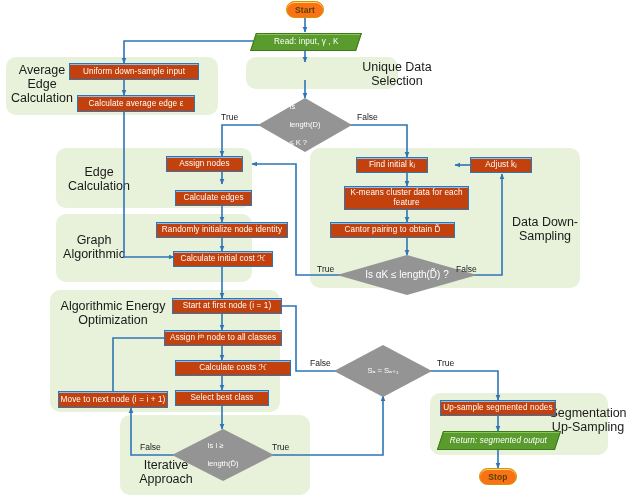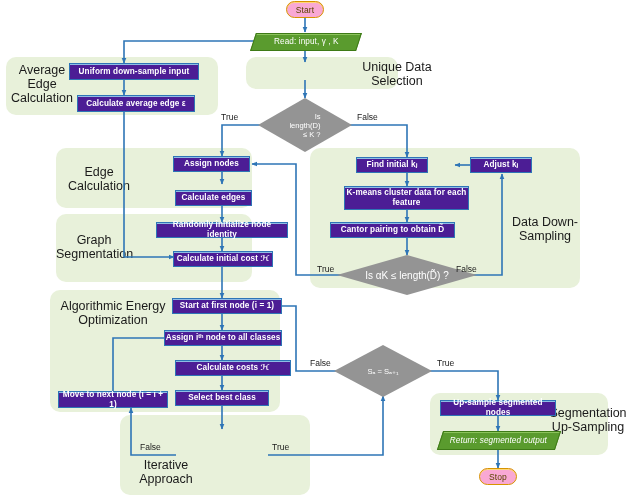--- a/index.html
+++ b/index.html
@@ -10,38 +10,38 @@
   
   .panel{position:absolute;background:#e8f1da;border-radius:10px;}
   .panel-label{position:absolute;color:#1a1a1a;text-align:center;
       font-size:12.5px;line-height:14px;white-space:pre-line;}
 
   
   .node{position:absolute;box-sizing:border-box;display:flex;
       align-items:center;justify-content:center;text-align:center;
       color:#ffffff;font-size:8.2px;line-height:10px;letter-spacing:.1px;}
 
-  .proc{background:#4c1d95;border:1px solid #2e75b6;
-        box-shadow:inset 0 1px 0 #8fbde6;font-weight:bold;}
-
-  .term{background:#f9a8d4;border:1px solid #d79400;border-radius:9px;
-        color:#5a4200;font-size:8.5px;font-weight:normal;
+  .proc{background:#c2410c;border:1px solid #2e75b6;
+        box-shadow:inset 0 1px 0 #8fbde6;}
+
+  .term{background:#f97316;border:1px solid #d79400;border-radius:9px;
+        color:#5a4200;font-size:8.5px;font-weight:bold;
         box-shadow:inset 0 1px 0 #ffd877;}
 
   .io{background:#5a9b2e;border:1px solid #3e7a17;color:#ffffff;
       box-shadow:inset 0 1px 0 #8cc45c;}
   .io .io-inner{transform:skewX(18deg);}
   .io.skew{transform:skewX(-18deg);}
 
   .dec{position:absolute;}
   .dec .dia{position:absolute;inset:0;background:#949494;
       clip-path:polygon(50% 0,100% 50%,50% 100%,0 50%);}
   .dec .dtxt{position:absolute;inset:0;display:flex;align-items:center;
-      justify-content:center;text-align:right;color:#ffffff;
-      font-size:7.6px;line-height:9px;white-space:pre-line;}
+      justify-content:center;text-align:left;color:#ffffff;
+      font-size:7.6px;line-height:18px;white-space:pre-line;}
 
   .edgelabel{position:absolute;color:#1a1a1a;font-size:8.5px;
       line-height:10px;white-space:nowrap;}
   svg.wires{position:absolute;left:0;top:0;width:640px;height:501px;
       pointer-events:none;}
 </style>
 </head>
 <body>
 
 <div id="stage">
@@ -54,21 +54,21 @@
   <div class="panel" style="left:246px;top:57px;width:152px;height:32px;"></div>
   <div class="panel-label" style="left:358px;top:60px;width:78px;">Unique Data
 Selection</div>
 
   <div class="panel" style="left:56px;top:148px;width:196px;height:60px;"></div>
   <div class="panel-label" style="left:62px;top:165px;width:74px;">Edge
 Calculation</div>
 
   <div class="panel" style="left:56px;top:214px;width:196px;height:68px;"></div>
   <div class="panel-label" style="left:56px;top:233px;width:76px;">Graph
-Segmentation</div>
+Algorithmic</div>
 
   <div class="panel" style="left:310px;top:148px;width:270px;height:140px;"></div>
   <div class="panel-label" style="left:505px;top:215px;width:80px;">Data Down-
 Sampling</div>
 
   <div class="panel" style="left:50px;top:290px;width:230px;height:122px;"></div>
   <div class="panel-label" style="left:56px;top:299px;width:114px;">Algorithmic Energy
 Optimization</div>
 
   <div class="panel" style="left:120px;top:415px;width:190px;height:80px;"></div>
@@ -160,21 +160,21 @@
 
   <div class="dec" style="left:258px;top:98px;width:94px;height:54px;">
     <div class="dia"></div>
     <div class="dtxt">Is
 length(D)
 ≤ K ?</div>
   </div>
   <div class="edgelabel" style="left:221px;top:112px;">True</div>
   <div class="edgelabel" style="left:357px;top:112px;">False</div>
 
-  <div class="node proc" style="left:173px;top:156px;width:77px;height:16px;">Assign nodes</div>
+  <div class="node proc" style="left:166px;top:156px;width:77px;height:16px;">Assign nodes</div>
   <div class="node proc" style="left:175px;top:184px;width:77px;height:16px;margin-top:6px;">Calculate edges</div>
 
   <div class="node proc" style="left:173px;top:251px;width:100px;height:16px;">Calculate initial cost ℋ</div>
   <div class="node proc" style="left:156px;top:222px;width:132px;height:16px;">Randomly initialize node identity</div>
 
   <div class="node proc" style="left:356px;top:157px;width:72px;height:16px;">Find initial kⱼ</div>
   <div class="node proc" style="left:470px;top:157px;width:62px;height:16px;">Adjust kⱼ</div>
   <div class="node proc" style="left:344px;top:186px;width:125px;height:24px;">K-means cluster data for each feature</div>
   <div class="node proc" style="left:330px;top:222px;width:125px;height:16px;">Cantor pairing to obtain D̃</div>
 
@@ -184,20 +184,25 @@
   </div>
   <div class="edgelabel" style="left:317px;top:264px;">True</div>
   <div class="edgelabel" style="left:456px;top:264px;">False</div>
 
   <div class="node proc" style="left:172px;top:298px;width:110px;height:16px;">Start at first node (i = 1)</div>
   <div class="node proc" style="left:164px;top:330px;width:118px;height:16px;">Assign iᵗʰ node to all classes</div>
   <div class="node proc" style="left:175px;top:360px;width:116px;height:16px;">Calculate costs ℋ</div>
   <div class="node proc" style="left:58px;top:391px;width:110px;height:17px;">Move to next node (i = i + 1)</div>
   <div class="node proc" style="left:175px;top:390px;width:94px;height:16px;">Select best class</div>
 
+  <div class="dec" style="left:172px;top:429px;width:102px;height:52px;">
+    <div class="dia"></div>
+    <div class="dtxt">Is i ≥
+length(D̃)</div>
+  </div>
   <div class="edgelabel" style="left:140px;top:442px;">False</div>
   <div class="edgelabel" style="left:272px;top:442px;">True</div>
 
   <div class="dec" style="left:334px;top:345px;width:98px;height:52px;">
     <div class="dia"></div>
     <div class="dtxt">Sₐ = Sₐ₊₁</div>
   </div>
   <div class="edgelabel" style="left:310px;top:358px;">False</div>
   <div class="edgelabel" style="left:437px;top:358px;">True</div>
 

